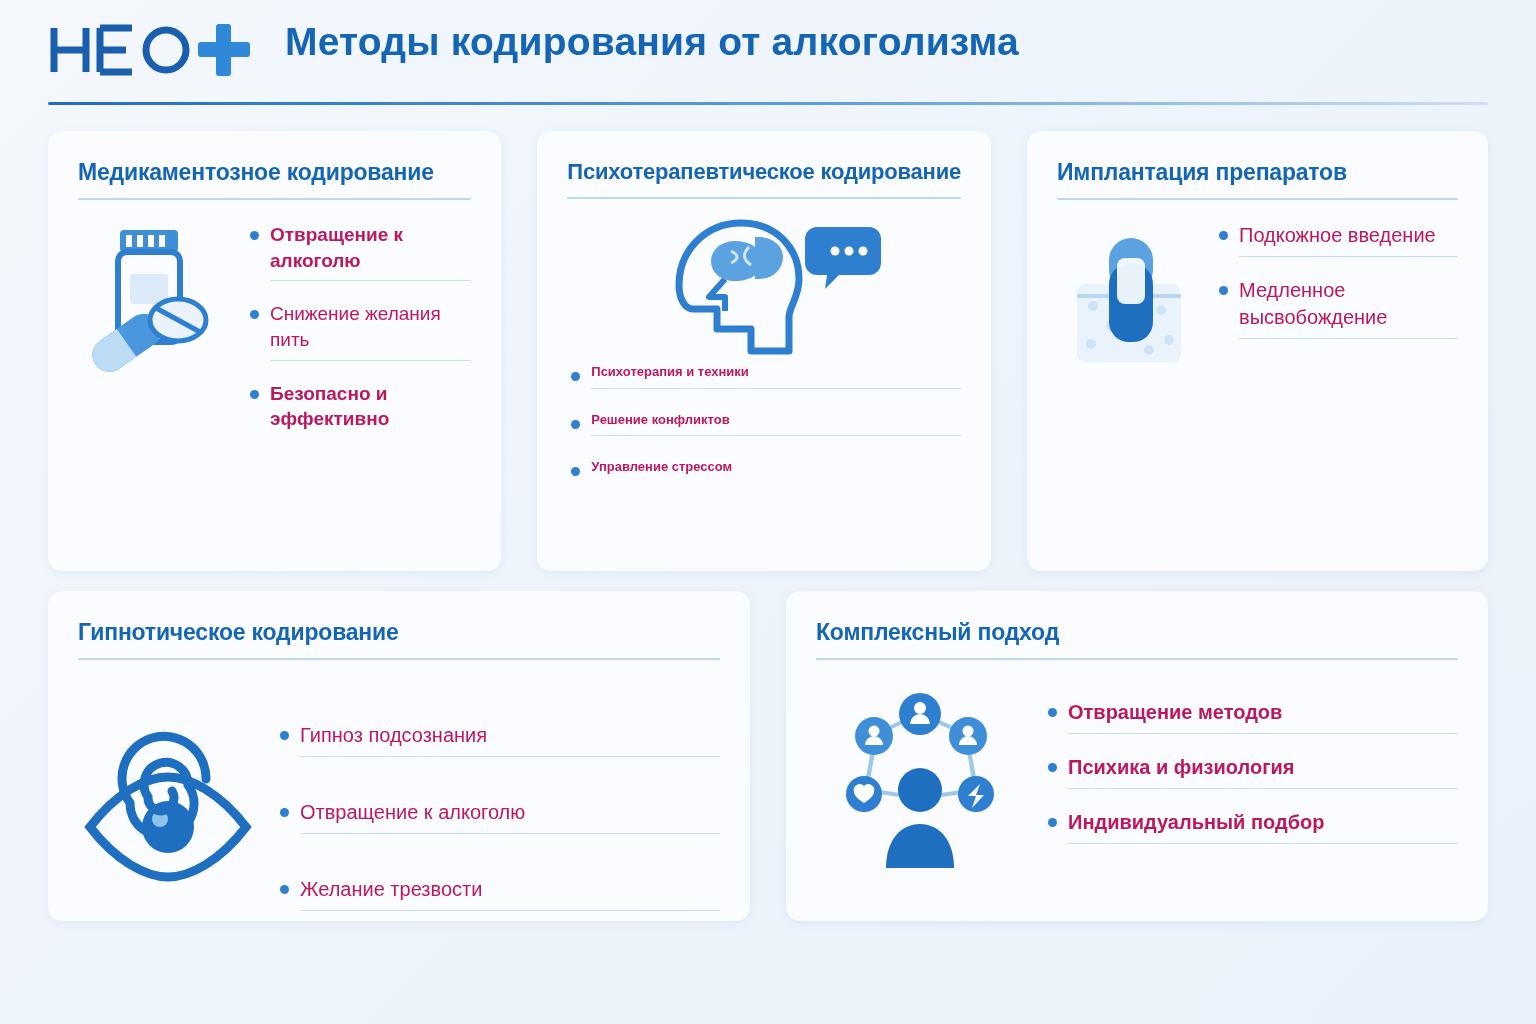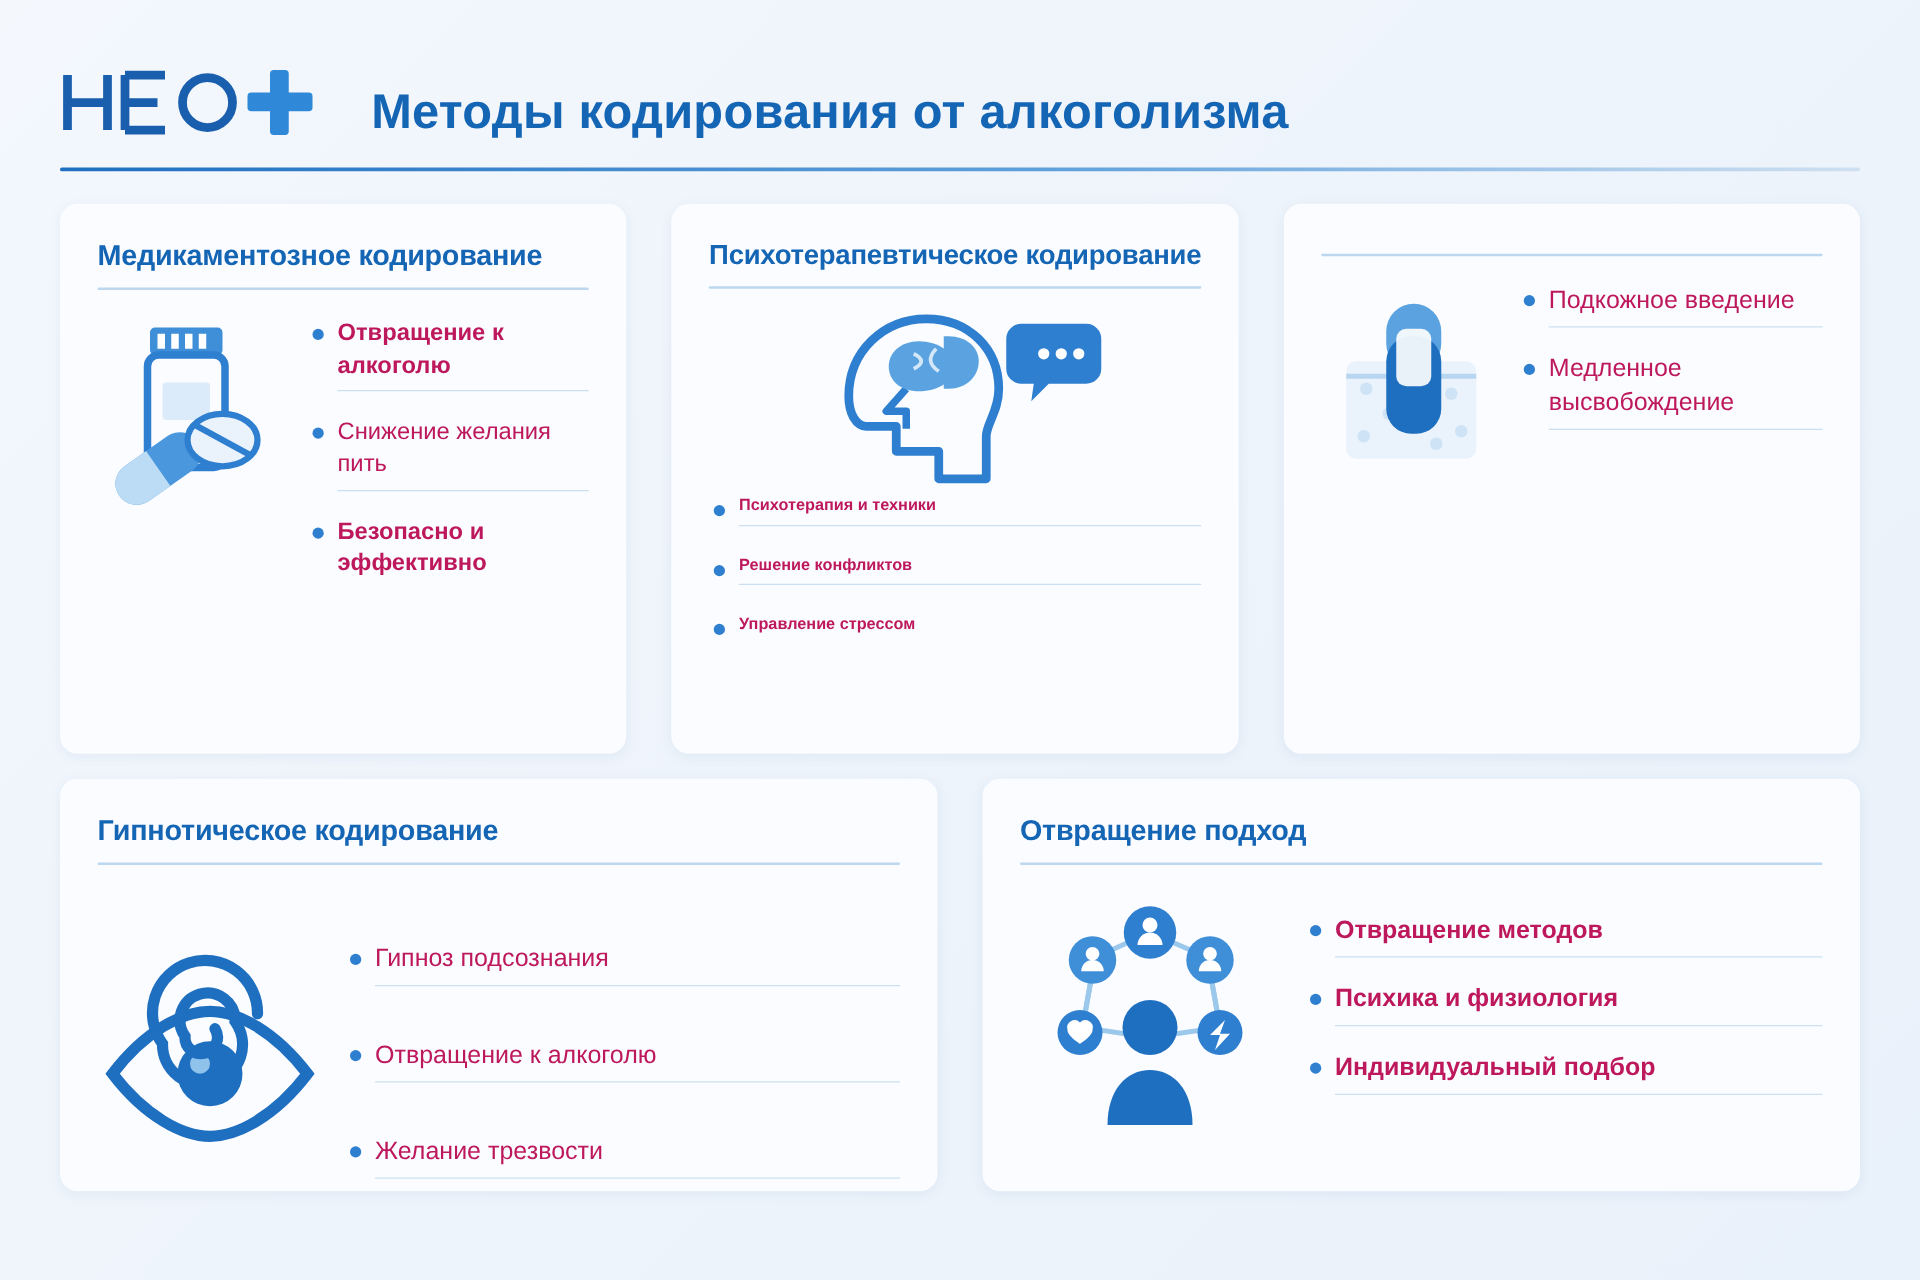--- a/index.html
+++ b/index.html
@@ -5,21 +5,21 @@
   * { box-sizing: border-box; margin: 0; padding: 0; }
   html, body {
     width: 1536px; height: 1024px;
     font-family: "Liberation Sans", sans-serif;
     background: linear-gradient(135deg, #f4f8fd 0%, #eef4fb 45%, #e9f1fa 100%);
     overflow: hidden;
   }
   .page { position: relative; width: 1536px; height: 1024px; padding: 0 48px; }
 
   
-  .header { display: flex; align-items: flex-end; gap: 34px; padding-top: 52px; }
+  .header { display: flex; align-items: flex-start; gap: 22px; padding-top: 20px; }
   .logo { display: flex; align-items: center; }
   .logo svg { display: block; }
   .title {
     font-size: 39px; font-weight: bold; color: #1565b5;
     letter-spacing: .2px; white-space: nowrap;
   }
   .rule {
     margin-top: 22px; height: 3px; border-radius: 2px;
     background: linear-gradient(90deg, #1f6fc0 0%, #5fa0db 55%, #cfe0f1 100%);
   }
@@ -177,20 +177,21 @@
             <div class="underline"></div>
           </li>
           <li>
             <div class="txt">Управление стрессом</div>
           </li>
         </ul>
       </div>
     </div>
 
     <div class="card c3">
+      <h2>Имплантация препаратов</h2>
       <div class="hr"></div>
       <div class="body">
         <div class="icon-wrap">
           <svg width="140" height="170" viewBox="0 0 140 170" aria-hidden="true">
             <rect x="20" y="62" width="104" height="78" rx="8" fill="#eaf3fc"></rect>
             <g fill="#cfe3f6">
               <circle cx="36" cy="84" r="5"></circle>
                 <circle cx="54" cy="104" r="5"></circle>
               <circle cx="34" cy="122" r="5"></circle>
                 <circle cx="104" cy="88" r="5"></circle>
@@ -242,21 +243,21 @@
           </li>
           <li>
             <div class="txt">Желание трезвости</div>
             <div class="underline"></div>
           </li>
         </ul>
       </div>
     </div>
 
     <div class="card c5">
-      <h2>Отвращение подход</h2>
+      <h2>Комплексный подход</h2>
       <div class="hr"></div>
       <div class="body">
         <div class="icon-wrap">
           <svg width="210" height="190" viewBox="0 0 210 190" aria-hidden="true">
             <g stroke="#9cc8ec" stroke-width="4" fill="none">
               <path d="M60 48 L104 28 L150 48 L160 104 L104 112 L50 104 Z"></path>
               <path d="M50 104 L60 48 M150 48 L160 104"></path>
             </g>
             <circle cx="104" cy="28" r="21" fill="#2f7fd1"></circle>
             <g fill="#ffffff">

